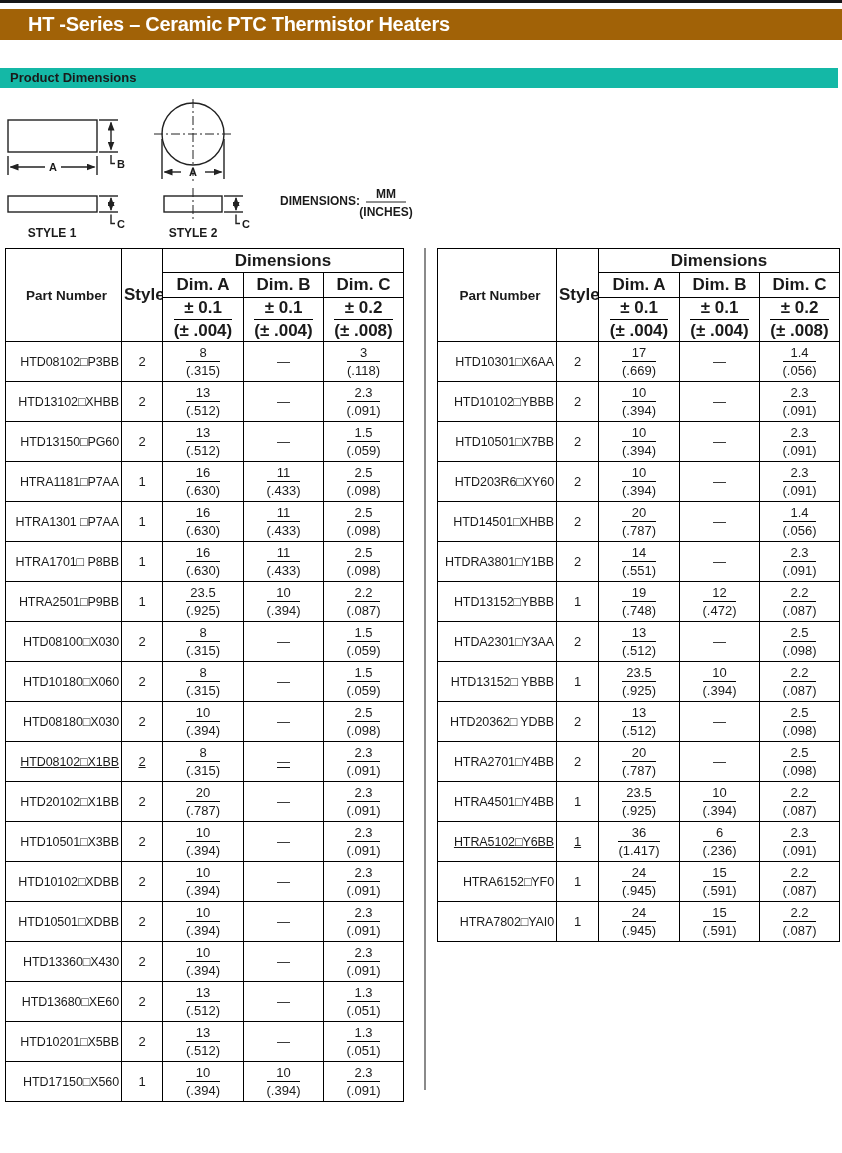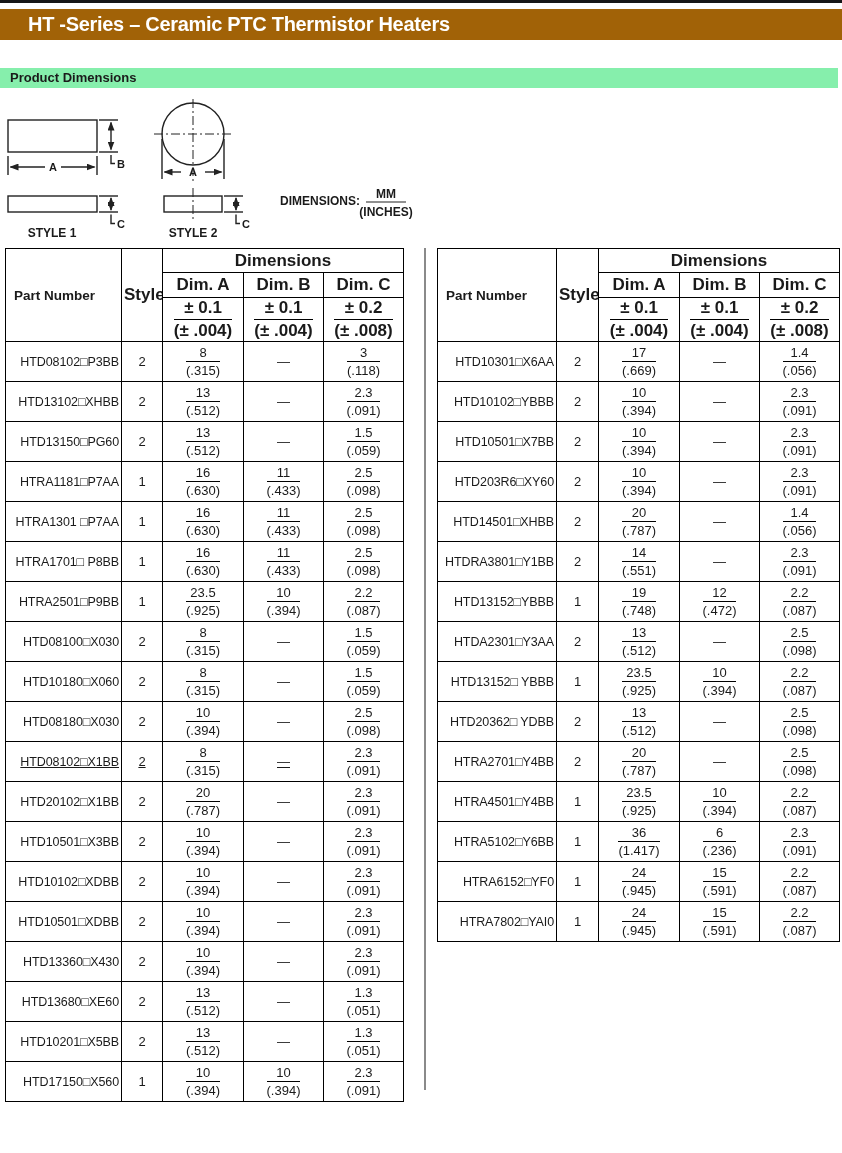--- a/index.html
+++ b/index.html
@@ -8,41 +8,41 @@
     font-family:"Liberation Sans","DejaVu Sans",sans-serif; color:#1a1a1a;
     overflow:hidden;
   }
   .top-rule { position:absolute; top:0; left:0; width:842px; height:3px; background:#161616; }
   .title-bar {
     position:absolute; top:9px; left:0; width:842px; height:31px; background:#a16207;
     color:#ffffff; font-weight:bold; font-size:20px; line-height:31px;
     padding-left:28px; box-sizing:border-box; letter-spacing:-0.3px;
   }
   .section-bar {
-    position:absolute; top:68px; left:0; width:838px; height:20px; background:#86efac;
+    position:absolute; top:68px; left:0; width:838px; height:20px; background:#14b8a6;
     font-weight:bold; font-size:13px; line-height:20px; padding-left:10px; box-sizing:border-box;
     color:#1a1a1a;
   }
   .diagram-wrap { position:absolute; top:95px; left:0; width:420px; height:150px; }
 
   .dim-table {
     position:absolute; border-collapse:collapse; table-layout:fixed;
     border:1px solid #000; font-size:13px; background:#fff;
   }
   .dim-table.left  { top:248px; left:5px;   width:398px; }
   .dim-table.right { top:248px; left:437px; width:402px; }
   .dim-table th, .dim-table td {
     border:1px solid #000; padding:0 2px; text-align:center; vertical-align:middle;
     overflow:hidden; white-space:nowrap;
   }
   .dim-table thead th { font-weight:bold; font-size:17px; }
   .dim-table .hrow1 { height:24px; }
   .dim-table .hrow2 { height:25px; }
   .dim-table .hrow3 { height:33px; }
-  .dim-table th.pn-h { text-align:left; padding-left:8px; font-size:13.5px; }
+  .dim-table th.pn-h { text-align:center; padding-left:8px; font-size:13.5px; }
   .dim-table td.pn-cell { text-align:right; padding-left:5px; font-size:12.5px; letter-spacing:-0.1px; }
   .frac { display:inline-block; vertical-align:middle; line-height:1.18; }
   .frac .num { display:block; border-bottom:1.2px solid #000; padding:0 3px 1px; }
   .frac .den { display:block; padding-top:1px; }
   .mid-divider { position:absolute; top:248px; left:424px; width:2px; height:842px; background:#8a8a8a; }
 </style>
 </head>
 <body>
 
 <div class="page">
@@ -378,21 +378,21 @@
           <td>—</td>
           <td><span class="frac"><span class="num">2.5</span><span class="den">(.098)</span></span></td>
         </tr>
         <tr style="height: 40px;">
           <td class="pn-cell">HTRA4501□Y4BB</td>
           <td>1</td>
           <td><span class="frac"><span class="num">23.5</span><span class="den">(.925)</span></span></td>
           <td><span class="frac"><span class="num">10</span><span class="den">(.394)</span></span></td>
           <td><span class="frac"><span class="num">2.2</span><span class="den">(.087)</span></span></td>
         </tr>
-        <tr style="height: 40px;">
+        <tr style="height: 40px; text-decoration: underline;">
           <td class="pn-cell">HTRA5102□Y6BB</td>
           <td>1</td>
           <td><span class="frac"><span class="num">36</span><span class="den">(1.417)</span></span></td>
           <td><span class="frac"><span class="num">6</span><span class="den">(.236)</span></span></td>
           <td><span class="frac"><span class="num">2.3</span><span class="den">(.091)</span></span></td>
         </tr>
         <tr style="height: 40px;">
           <td class="pn-cell">HTRA6152□YF0</td>
           <td>1</td>
           <td><span class="frac"><span class="num">24</span><span class="den">(.945)</span></span></td>

